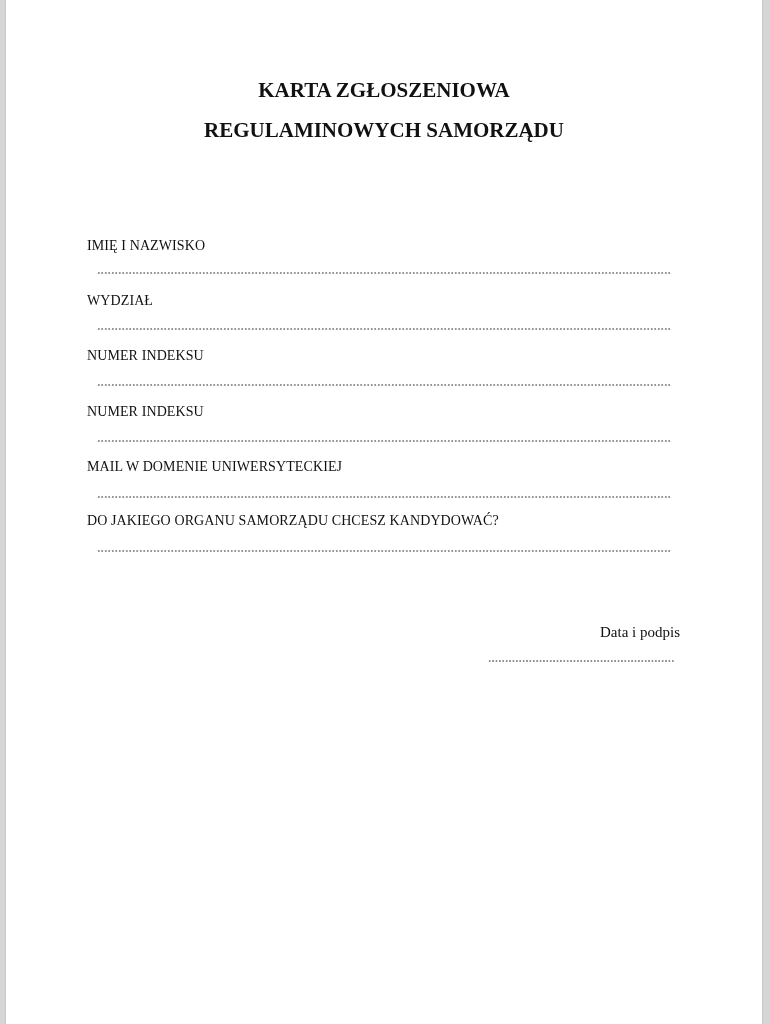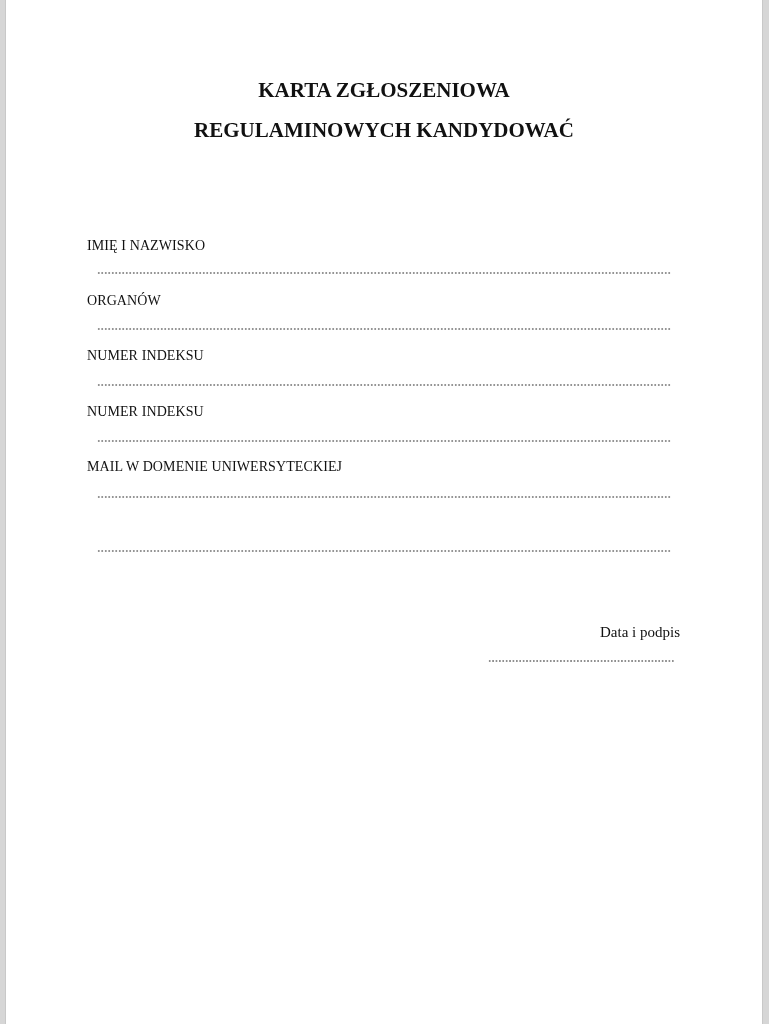--- a/index.html
+++ b/index.html
@@ -86,37 +86,38 @@
   </style>
 </head>
 <body>
 
 <div class="viewer">
   <div class="page">
 
     <div class="title-block title-main">KARTA ZGŁOSZENIOWA</div>
 
     <div class="title-block title-sub">
-      <div>REGULAMINOWYCH KANDYDOWAĆ</div>
+      <div>REGULAMINOWYCH SAMORZĄDU</div>
     </div>
 
     <div class="field-label" style="top:238px">IMIĘ I NAZWISKO</div>
     <div class="dots" style="top:272px"></div>
 
-    <div class="field-label" style="top:293px">ORGANÓW</div>
+    <div class="field-label" style="top:293px">WYDZIAŁ</div>
     <div class="dots" style="top:328px"></div>
 
     <div class="field-label" style="top:348px">NUMER INDEKSU</div>
     <div class="dots" style="top:384px"></div>
 
     <div class="field-label" style="top:404px">NUMER INDEKSU</div>
     <div class="dots" style="top:440px"></div>
 
     <div class="field-label" style="top:459px">MAIL W DOMENIE UNIWERSYTECKIEJ</div>
     <div class="dots" style="top:496px"></div>
 
+    <div class="field-label" style="top:513px">DO JAKIEGO ORGANU SAMORZĄDU CHCESZ KANDYDOWAĆ?</div>
     <div class="dots" style="top:550px"></div>
 
     <div class="sig-label">Data i podpis</div>
     <div class="sig-dots"></div>
 
   </div>
 </div>
 
 </body></html>

